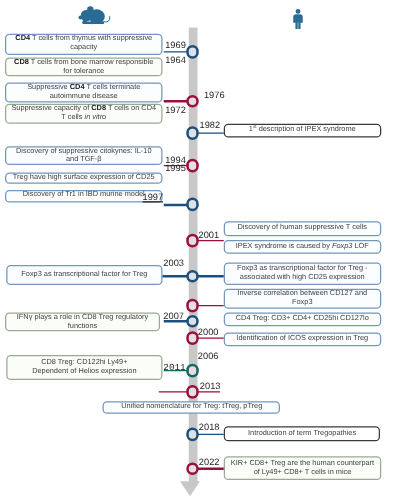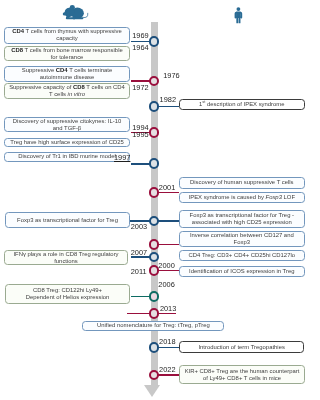--- a/index.html
+++ b/index.html
@@ -129,37 +129,37 @@
   <div class="node" style="left:148.9px;top:158.45px;"></div>
   <div class="year" style="left:114px;top:152.7px;text-decoration:underline;">1997</div>
 
   <div class="conn red" style="left:155px;top:191.70px;width:24px;"></div>
   <div class="node red" style="left:148.9px;top:187.35px;"></div>
   <div class="year" style="left:158.8px;top:183.1px;">2001</div>
 
   <div class="conn" style="left:130px;top:220.30px;width:23px;"></div>
   <div class="conn" style="left:155px;top:220.30px;width:24px;"></div>
   <div class="node" style="left:148.9px;top:215.95px;"></div>
-  <div class="year" style="left:130.7px;top:222px;">2003</div>
+  <div class="year" style="left:130.7px;top:206px;">2003</div>
 
   <div class="conn red" style="left:155px;top:243.50px;width:24px;"></div>
   <div class="node red" style="left:148.9px;top:239.15px;"></div>
   <div class="year" style="left:158.3px;top:244px;margin-top:36px;">2006</div>
 
   <div class="conn" style="left:131px;top:255.85px;width:22px;"></div>
   <div class="node" style="left:148.9px;top:251.50px;"></div>
   <div class="year" style="left:130.7px;top:247.5px;">2007</div>
 
   <div class="conn red" style="left:155px;top:269.50px;width:24px;"></div>
   <div class="node red" style="left:148.9px;top:265.15px;"></div>
   <div class="year" style="left:158.3px;top:260.5px;">2000</div>
 
   <div class="conn teal" style="left:131px;top:295.50px;width:22px;"></div>
   <div class="node teal" style="left:148.9px;top:291.15px;"></div>
-  <div class="year" style="left:130.7px;top:267px;">2011</div>
+  <div class="year" style="left:130.7px;top:291px;font-family:Liberation Mono, monospace;">2011</div>
 
   <div class="conn red" style="left:127px;top:312.70px;width:26px;"></div>
   <div class="conn red" style="left:155px;top:312.70px;width:21px;"></div>
   <div class="node red" style="left:148.9px;top:308.35px;"></div>
   <div class="year" style="left:159.9px;top:303.8px;">2013</div>
 
   <div class="conn" style="left:155px;top:346.55px;width:24px;"></div>
   <div class="node" style="left:148.9px;top:342.20px;"></div>
   <div class="year" style="left:159.1px;top:336.7px;">2018</div>
 

